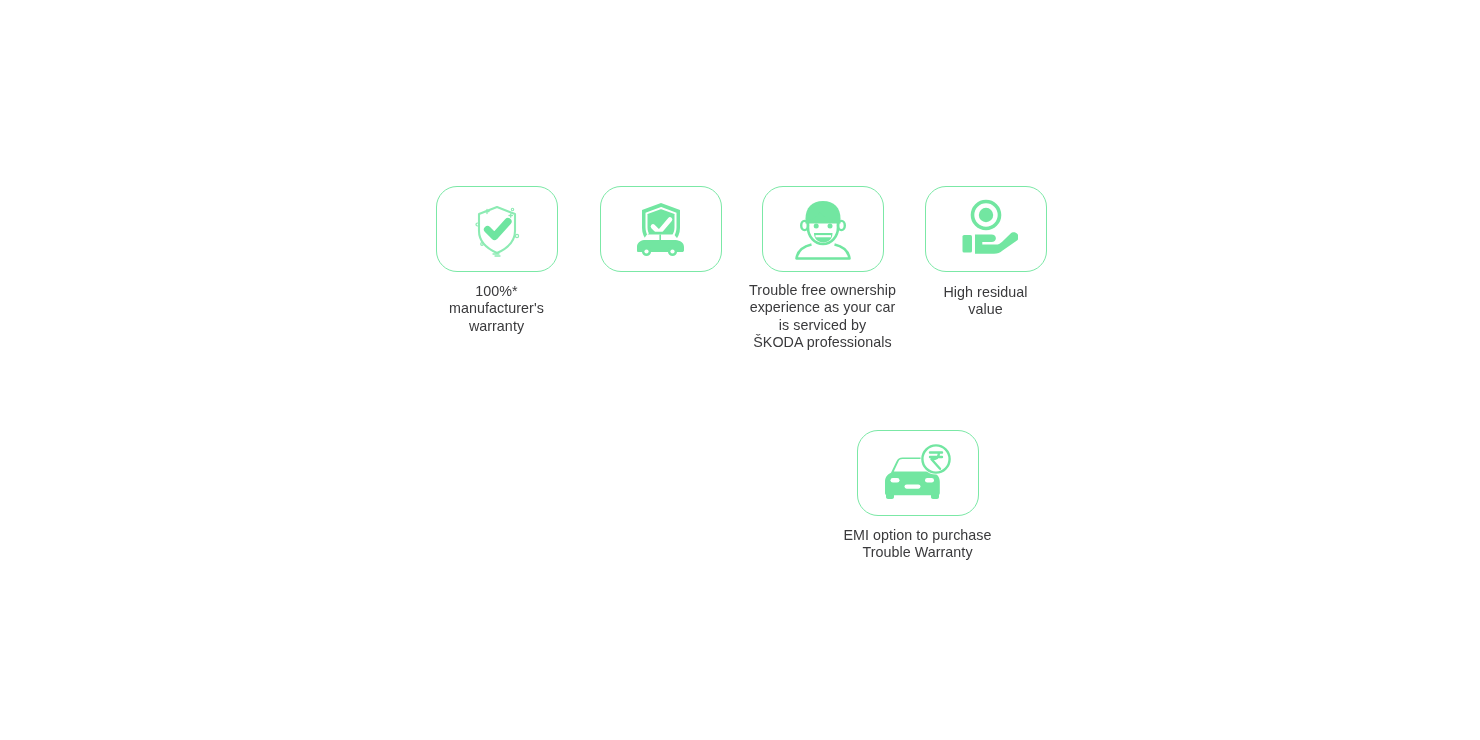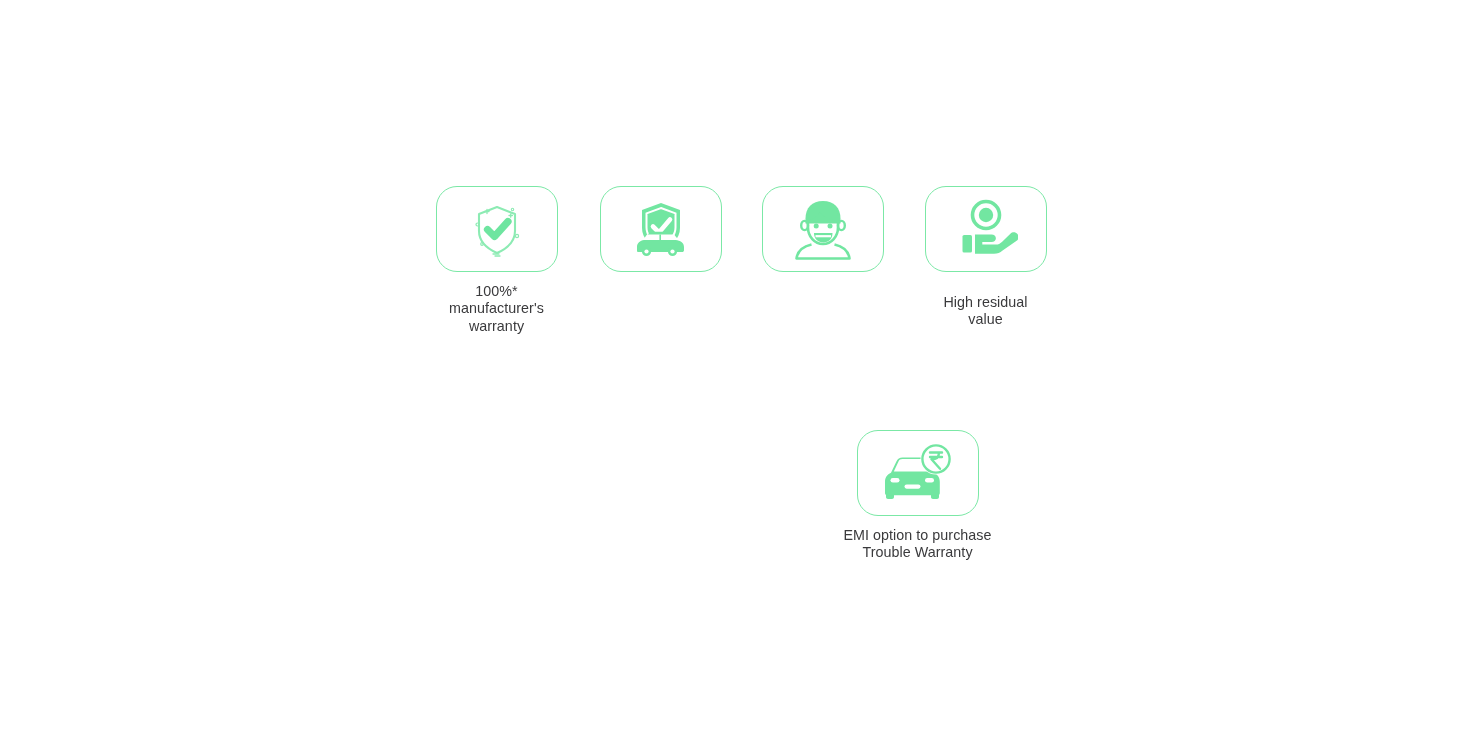--- a/index.html
+++ b/index.html
@@ -57,21 +57,21 @@
   .f-warranty    { left: 404px;  top: 186px; width: 185px; }
   .f-protection  { left: 568px;  top: 186px; width: 185px; }
   .f-ownership   { left: 730px;  top: 186px; width: 185px; }
   .f-residual    { left: 893px;  top: 186px; width: 185px; }
 
   
   .f-transfer    { left: 475px;  top: 430px; width: 185px; }
   .f-anywhere    { left: 647px;  top: 430px; width: 185px; }
   .f-emi         { left: 825px;  top: 430px; width: 185px; }
 
-  .f-residual .feature-caption { margin-top: 22px; }
+  .f-residual .feature-caption { margin-top: 12px; }
   .f-ownership .feature-caption { margin-top: 10px; }
 </style>
 </head>
 <body>
 
 <div class="benefits-board">
 
   <div class="feature f-warranty">
     <div class="feature-card">
       <span>
@@ -122,20 +122,24 @@
           <ellipse cx="13.6" cy="29.5" rx="3.4" ry="4.6" fill="none" stroke="#72E6A1" stroke-width="2.4"></ellipse>
           <ellipse cx="50.4" cy="29.5" rx="3.4" ry="4.6" fill="none" stroke="#72E6A1" stroke-width="2.4"></ellipse>
           <circle cx="25.2" cy="30" r="2.5" fill="#72E6A1"></circle>
           <circle cx="39" cy="30" r="2.5" fill="#72E6A1"></circle>
           <path d="M23 37 h18.5 c0 6-4 9.5-9.2 9.5 S23 43 23 37 z" fill="#72E6A1"></path>
           <path d="M24.5 40.2 h15.5" stroke="#ffffff" stroke-width="2.2"></path>
           <path d="M20.5 48.5 C12 50.5 6.5 55 5.5 62.5 h53 C57.5 55 52 50.5 43.5 48.5" fill="none" stroke="#72E6A1" stroke-width="2.6" stroke-linejoin="round"></path>
         </svg>
       </span>
     </div>
+    <div class="feature-caption">Trouble free ownership
+experience as your car
+is serviced by
+ŠKODA professionals</div>
   </div>
 
   <div class="feature f-residual">
     <div class="feature-card">
       <span>
         <svg width="64" height="62" viewBox="0 0 64 62">
           <circle cx="32" cy="17" r="13.5" fill="none" stroke="#72E6A1" stroke-width="3.6"></circle>
           <circle cx="32" cy="17" r="7.2" fill="#72E6A1"></circle>
           <rect x="8.5" y="37" width="9.5" height="17.5" rx="1.6" fill="#72E6A1"></rect>
           <path d="M21 36.5 h16.5 c2.6 0 4.4 1.6 4.4 3.8 c0 2.2-1.8 3.8-4.4 3.8 h-9.2

